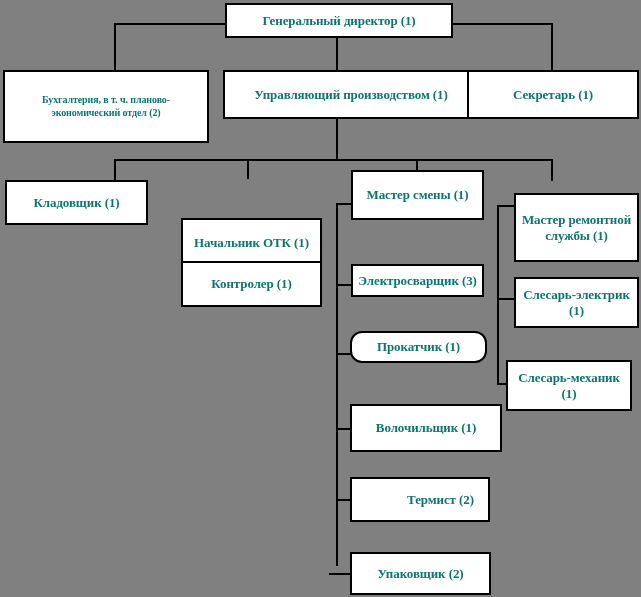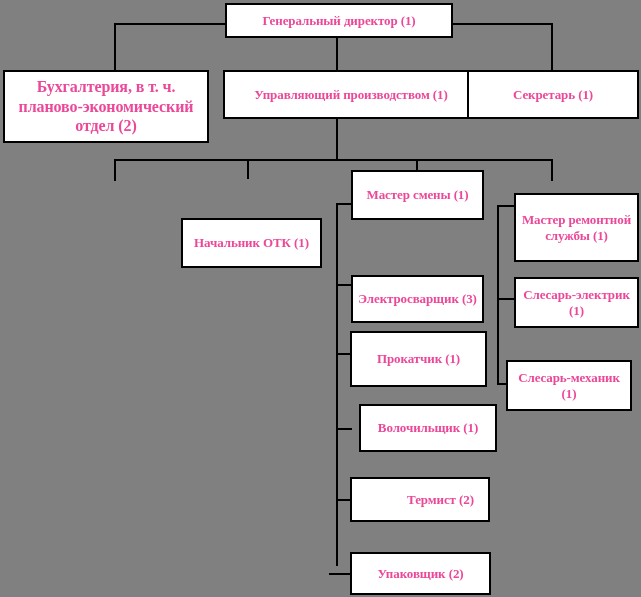--- a/index.html
+++ b/index.html
@@ -23,26 +23,26 @@
     background: #ffffff;
     border: 2px solid #000000;
     box-sizing: border-box;
     display: flex;
     align-items: center;
     justify-content: center;
     text-align: center;
     font-weight: bold;
     font-size: 13px;
     line-height: 1.22;
-    color: #ec4899;
+    color: #0f766e;
     letter-spacing: -0.1px;
     padding: 1px 3px;
   }
   .node.small {
-    font-size: 16px;
+    font-size: 10px;
     font-family: Liberation Serif, serif;
   }
   .line {
     position: absolute;
     background: #000000;
   }
   .line.h {
     height: 2px;
   }
   .line.v {
@@ -80,26 +80,28 @@
   <div class="line h" style="left:497px; top:205px; width:19px;"></div>
   <div class="line h" style="left:497px; top:298px; width:19px;"></div>
   <div class="line h" style="left:497px; top:383px; width:19px;"></div>
 
   <div class="node" style="left:225px; top:3px; width:228px; height:35px;">Генеральный директор (1)</div>
 
   <div class="node small" style="left:3px; top:70px; width:206px; height:73px;">Бухгалтерия, в т. ч. планово-экономический отдел (2)</div>
   <div class="node" style="left:223px; top:70px; width:256px; height:49px;">Управляющий производством (1)</div>
   <div class="node" style="left:467px; top:70px; width:172px; height:49px;">Секретарь (1)</div>
 
+  <div class="node" style="left:5px; top:180px; width:143px; height:45px;">Кладовщик (1)</div>
   <div class="node" style="left:181px; top:178px; width:141px; height:50px;margin-top:40px;">Начальник ОТК (1)</div>
+  <div class="node" style="left:181px; top:261px; width:141px; height:46px;">Контролер (1)</div>
 
   <div class="node" style="left:351px; top:170px; width:133px; height:50px;">Мастер смены (1)</div>
-  <div class="node" style="left:351px; top:275px; width:133px; height:48px;">Электросварщик (3)</div>
-  <div class="node" style="left:350px; top:331px; width:137px; height:56px;">Прокатчик (1)</div>
-  <div class="node" style="left:359px; top:404px; width:138px; height:48px;">Волочильщик (1)</div>
+  <div class="node" style="left:351px; top:264px; width:133px; height:33px;">Электросварщик (3)</div>
+  <div class="node" style="left:350px; top:331px; width:137px; height:32px;border-radius:12px;">Прокатчик (1)</div>
+  <div class="node" style="left:350px; top:404px; width:152px; height:48px;">Волочильщик (1)</div>
   <div class="node" style="left:350px; top:477px; width:140px; height:45px;padding-left:44px;">Термист (2)</div>
   <div class="node" style="left:350px; top:552px; width:141px; height:43px;">Упаковщик (2)</div>
 
   <div class="node" style="left:514px; top:180px; width:125px; height:69px;margin-top:13px;">Мастер ремонтной службы (1)</div>
   <div class="node" style="left:514px; top:277px; width:125px; height:51px;">Слесарь-электрик (1)</div>
   <div class="node" style="left:506px; top:360px; width:126px; height:51px;">Слесарь-механик (1)</div>
 
 </div>
 
 </body></html>

